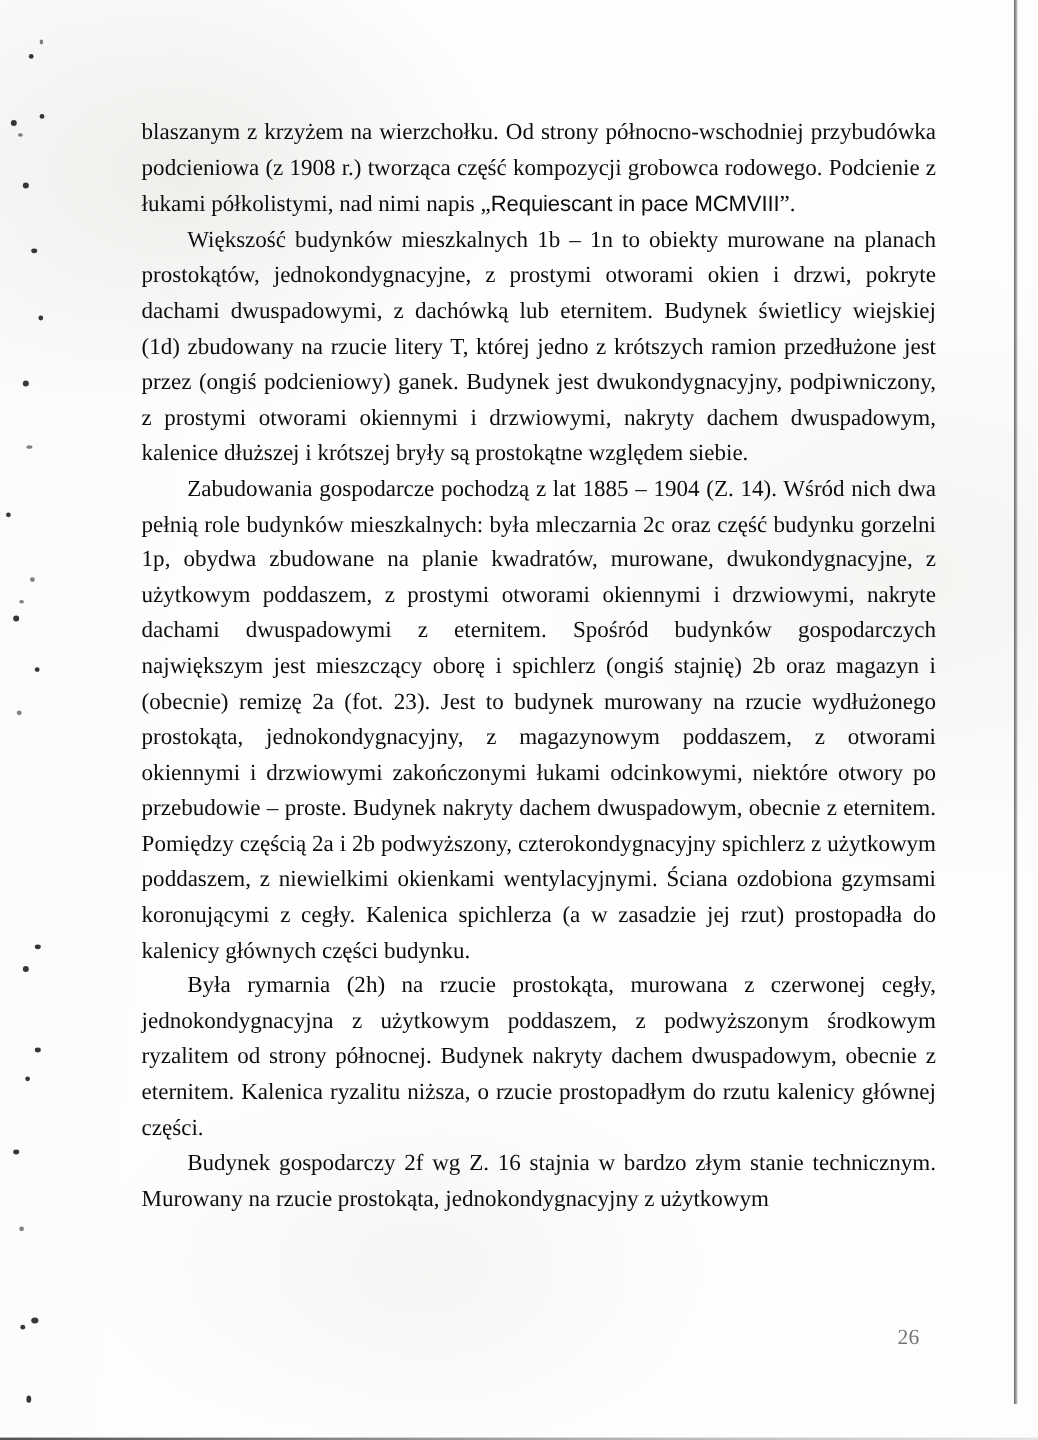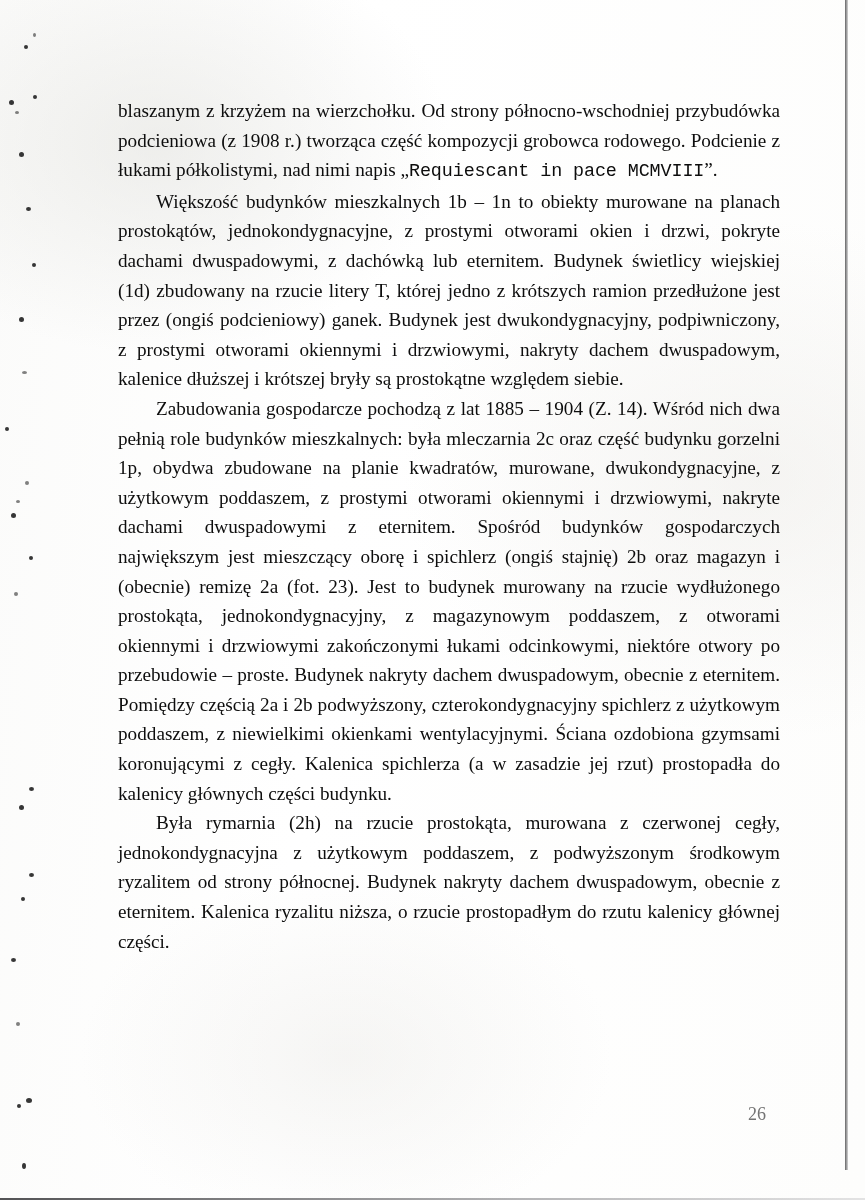--- a/index.html
+++ b/index.html
@@ -66,21 +66,21 @@
 
   .para {
     margin: 0;
     text-indent: 38px;
     text-align: justify;
   }
   .para.first { text-indent: 0; }
 
   
   .sans {
-    font-family: Liberation Mono, monospace;
+    font-family: Liberation Sans, sans-serif;
     font-size: 18.4px;
     letter-spacing: -0.1px;
   }
 
   .page-number {
     position: absolute;
     left: 748px;
     top: 1103px;
     font-size: 18px;
     line-height: 22px;
@@ -107,20 +107,21 @@
   <div class="text-block">
 
     <p class="para first"><span>blaszanym z krzyżem na wierzchołku. Od strony północno-wschodniej przybudówka podcieniowa (z 1908 r.) tworząca część kompozycji grobowca rodowego. Podcienie z łukami półkolistymi, nad nimi napis „</span><span class="sans">Requiescant in pace MCMVIII</span><span>”.</span></p>
 
     <p class="para">Większość budynków mieszkalnych 1b – 1n to obiekty murowane na planach prostokątów, jednokondygnacyjne, z prostymi otworami okien i drzwi, pokryte dachami dwuspadowymi, z dachówką lub eternitem. Budynek świetlicy wiejskiej (1d) zbudowany na rzucie litery T, której jedno z krótszych ramion przedłużone jest przez (ongiś podcieniowy) ganek. Budynek jest dwukondygnacyjny, podpiwniczony, z prostymi otworami okiennymi i drzwiowymi, nakryty dachem dwuspadowym, kalenice dłuższej i krótszej bryły są prostokątne względem siebie.</p>
 
     <p class="para">Zabudowania gospodarcze pochodzą z lat 1885 – 1904 (Z. 14). Wśród nich dwa pełnią role budynków mieszkalnych: była mleczarnia 2c oraz część budynku gorzelni 1p, obydwa zbudowane na planie kwadratów, murowane, dwukondygnacyjne, z użytkowym poddaszem, z prostymi otworami okiennymi i drzwiowymi, nakryte dachami dwuspadowymi z eternitem. Spośród budynków gospodarczych największym jest mieszczący oborę i spichlerz (ongiś stajnię) 2b oraz magazyn i (obecnie) remizę 2a (fot. 23). Jest to budynek murowany na rzucie wydłużonego prostokąta, jednokondygnacyjny, z magazynowym poddaszem, z otworami okiennymi i drzwiowymi zakończonymi łukami odcinkowymi, niektóre otwory po przebudowie – proste. Budynek nakryty dachem dwuspadowym, obecnie z eternitem. Pomiędzy częścią 2a i 2b podwyższony, czterokondygnacyjny spichlerz z użytkowym poddaszem, z niewielkimi okienkami wentylacyjnymi. Ściana ozdobiona gzymsami koronującymi z cegły. Kalenica spichlerza (a w zasadzie jej rzut) prostopadła do kalenicy głównych części budynku.</p>
 
     <p class="para">Była rymarnia (2h) na rzucie prostokąta, murowana z czerwonej cegły, jednokondygnacyjna z użytkowym poddaszem, z podwyższonym środkowym ryzalitem od strony północnej. Budynek nakryty dachem dwuspadowym, obecnie z eternitem. Kalenica ryzalitu niższa, o rzucie prostopadłym do rzutu kalenicy głównej części.</p>
 
+    <p class="para">Budynek gospodarczy 2f wg Z. 16 stajnia w bardzo złym stanie technicznym. Murowany na rzucie prostokąta, jednokondygnacyjny z użytkowym</p>
 
   </div>
 
   <div class="page-number">26</div>
 
   <div id="speckle-layer">
       <div class="speckle soft" style="left: 33px; top: 33px; width: 3px; height: 4px;"></div>
       <div class="speckle" style="left: 24px; top: 45px; width: 4px; height: 4px;"></div>
       <div class="speckle" style="left: 33px; top: 95px; width: 4px; height: 4px;"></div>
       <div class="speckle" style="left: 9px; top: 100px; width: 5px; height: 5px;"></div>

